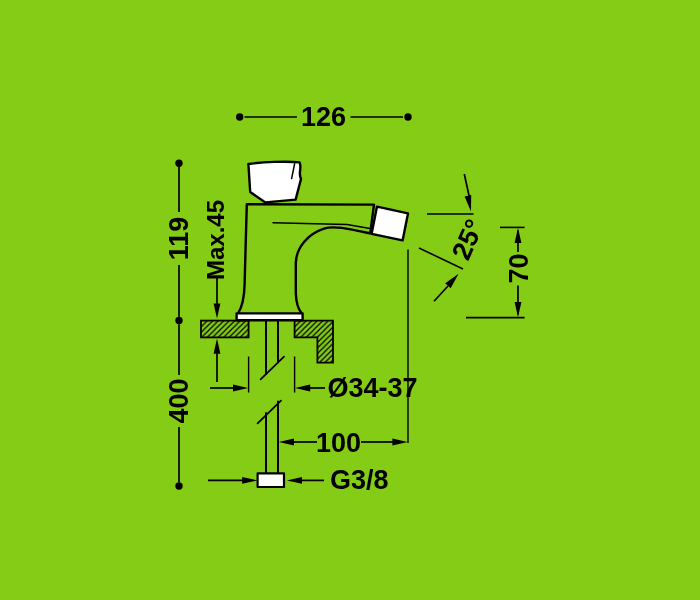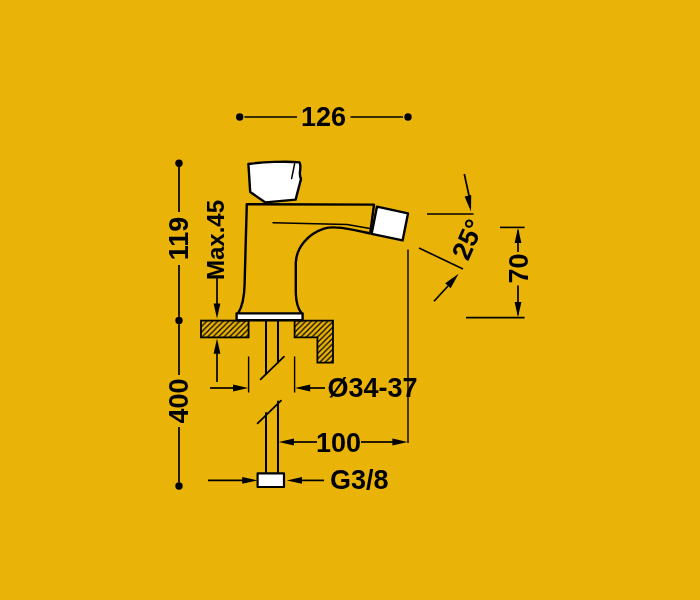--- a/index.html
+++ b/index.html
@@ -4,21 +4,21 @@
 <style>
   html, body {
     margin: 0;
     padding: 0;
     background: #ffffff;
   }
   .stage {
     position: relative;
     width: 700px;
     height: 600px;
-    background: #eab308;
+    background: #84cc16;
     overflow: hidden;
   }
   svg text {
     font-family: "Liberation Sans", sans-serif;
     font-weight: 700;
     fill: #000000;
   }
   .dim-text   { font-size: 27px; }
   .dim-text-s { font-size: 24px; }
 </style>

